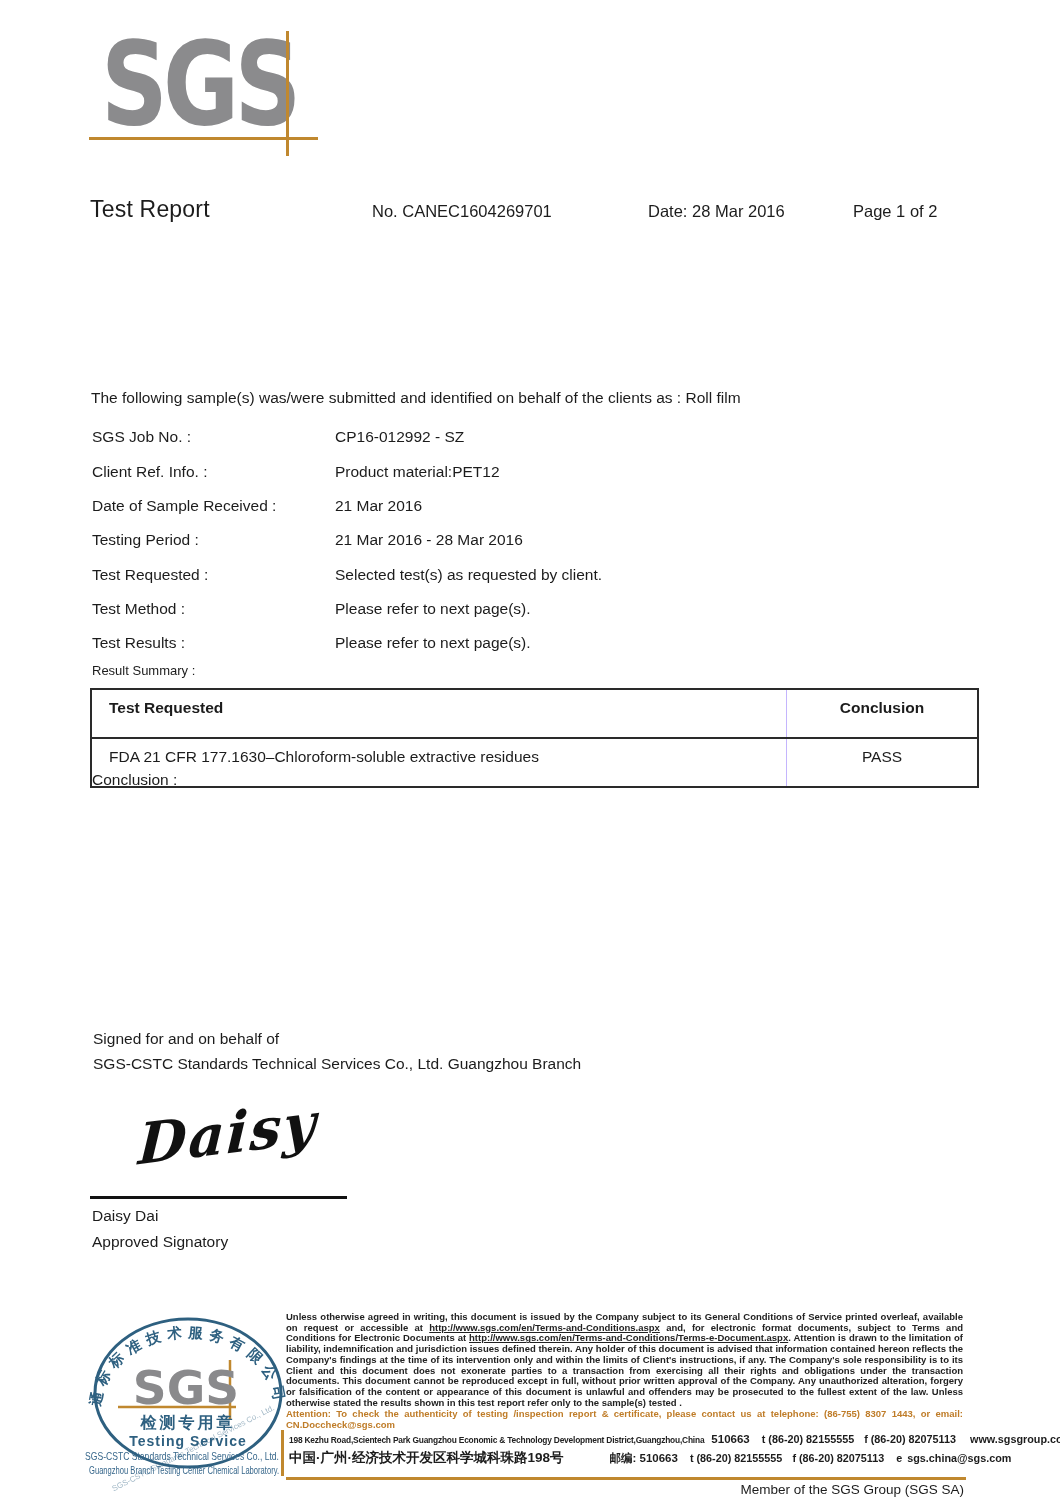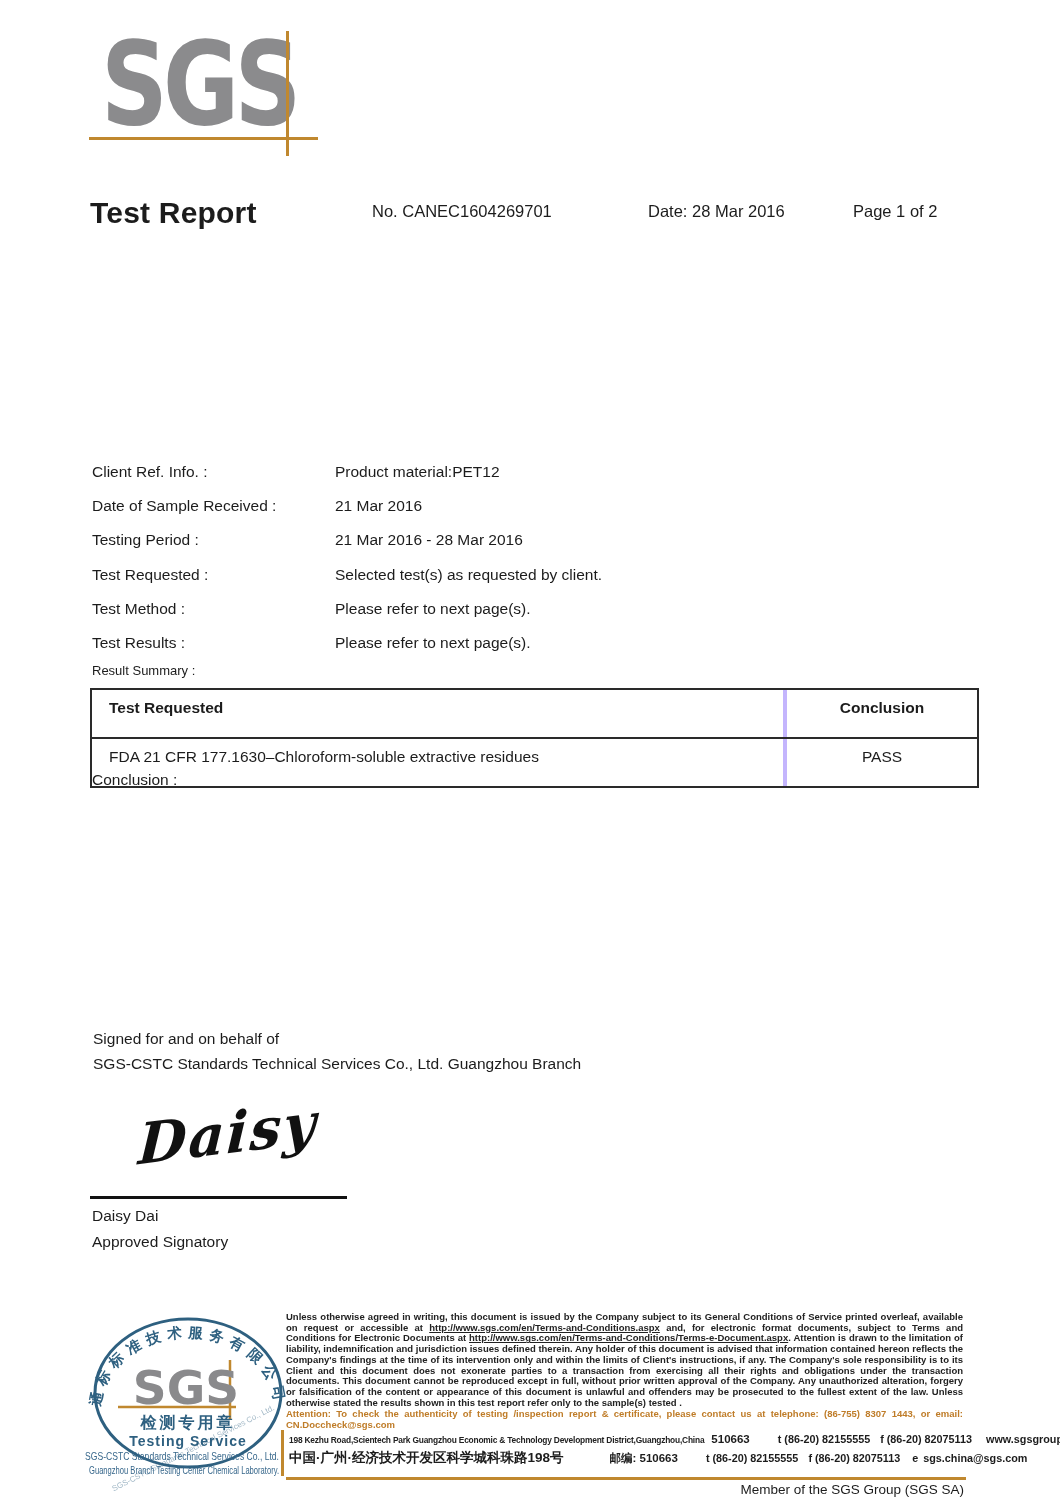--- a/index.html
+++ b/index.html
@@ -13,41 +13,41 @@
   
   .logo-text {
     left:101px; top:26px; font-family:"DejaVu Sans", sans-serif;
     font-size:116px; font-weight:bold; line-height:1; color:#8b8b8d;
     letter-spacing:-6px; transform:scaleX(0.8); transform-origin:0 0;
   }
   .logo-hline { left:89px; top:137px; width:229px; height:3px; background:#c0882f; }
   .logo-vline { left:286px; top:31px; width:3px; height:125px; background:#c0882f; }
 
   
-  .report-title { left:90px; top:196px; font-size:30px; font-weight:bold; letter-spacing:0.2px; }
+  .report-title { left:90px; top:196px; font-size:23px; font-weight:normal; letter-spacing:0.2px; }
   .hdr { top:202px; font-size:16.5px; }
   .hdr-no   { left:372px; }
   .hdr-date { left:648px; }
   .hdr-page { left:853px; }
 
   
   .intro { left:91px; top:389px; font-size:15.5px; }
   .field-row { left:92px; width:890px; font-size:15.5px; }
   .flabel { display:inline-block; width:243px; vertical-align:top; }
   .rs-heading { left:92px; top:663px; font-size:13px; }
 
   .rtable {
     left:90px; top:688px; width:889px; border:2px solid #2a2a2a;
     font-size:15.5px; box-sizing:border-box;
   }
   .trow { display:flex; }
   .trow.head { border-bottom:2px solid #2a2a2a; font-weight:bold; }
   .tcell-main { flex:1 1 auto; padding:9px 10px 20px 17px; }
   .tcell-side {
-    width:182px; flex:0 0 182px; border-left:4px solid #c4b5fd;
+    width:182px; flex:0 0 182px; border-left:1px solid #c4b5fd;
     text-align:center; padding:9px 4px 8px 4px;
   }
 
   .concl-label { left:92px; top:771px; font-size:15.5px; }
   .concl-text  { left:335px; top:771px; width:625px; font-size:15.5px; line-height:27px; white-space:pre-wrap; }
 
   
   .signed-for { left:93px; top:1030px; font-size:15.5px; }
   .sign-co    { left:93px; top:1055px; font-size:15.5px; }
   .sig-script {
@@ -64,21 +64,21 @@
   .fineprint { left:286px; top:1312px; width:677px; }
   .fineprint p { margin:0; font-size:9.5px; line-height:10.7px; font-weight:bold; text-align:justify; color:#222; }
   .fineprint p.attn { color:#bf7c28; margin-top:1px; }
   .fp-url { text-decoration:underline;margin-top:36px; }
 
   .addr-vline { left:281px; top:1430px; width:2.5px; height:46px; background:#c0882f; }
   .addr-block { left:289px; top:1433px; width:675px; }
   .addr-line { display:flex; align-items:baseline; white-space:nowrap; }
   .addr-en  { font-size:8.4px; font-weight:bold; letter-spacing:-0.2px; color:#222; }
   .addr-pc  { font-size:11.5px; font-weight:bold; margin-left:7px; }
-  .addr-tel { font-size:10.8px; font-weight:bold; margin-left:28px; }
+  .addr-tel { font-size:10.8px; font-weight:bold; margin-left:12px; }
   .addr-fax { font-size:10.8px; font-weight:bold; margin-left:10px; }
   .addr-web { font-size:10.8px; font-weight:bold; margin-left:14px; }
   .addr-line2 { margin-top:4px; }
   .addr-cn  { font-size:13.5px; font-weight:bold; }
   .addr-pc-cn { font-size:11.5px; font-weight:bold; margin-left:46px; }
   .addr-e   { font-size:10.8px; font-weight:bold; margin-left:12px; }
   .addr-email { font-size:10.8px; font-weight:bold; margin-left:5px; }
   .footer-hline { left:286px; top:1477px; width:680px; height:2.5px; background:#c0882f; }
   .member-note { right:96px; top:1482px; font-size:13.5px; color:#1c1c1c; }
 </style>
@@ -89,21 +89,25 @@
 
   <div class="abs logo-text">SGS</div>
   <div class="abs logo-hline"></div>
   <div class="abs logo-vline"></div>
 
   <div class="abs report-title">Test Report</div>
   <div class="abs hdr hdr-no">No. CANEC1604269701</div>
   <div class="abs hdr hdr-date">Date: 28 Mar 2016</div>
   <div class="abs hdr hdr-page">Page 1 of 2</div>
 
+  <div class="abs intro">The following sample(s) was/were submitted and identified on behalf of the clients as : Roll film</div>
 
+  <div class="abs field-row" style="top:428px">
+    <span class="flabel">SGS Job No. :</span><span class="fvalue">CP16-012992 - SZ</span>
+  </div>
   <div class="abs field-row" style="top:463px">
     <span class="flabel">Client Ref. Info. :</span><span class="fvalue">Product material:PET12</span>
   </div>
   <div class="abs field-row" style="top:497px">
     <span class="flabel">Date of Sample Received :</span><span class="fvalue">21 Mar 2016</span>
   </div>
   <div class="abs field-row" style="top:531px">
     <span class="flabel">Testing Period :</span><span class="fvalue">21 Mar 2016 - 28 Mar 2016</span>
   </div>
   <div class="abs field-row" style="top:566px">

